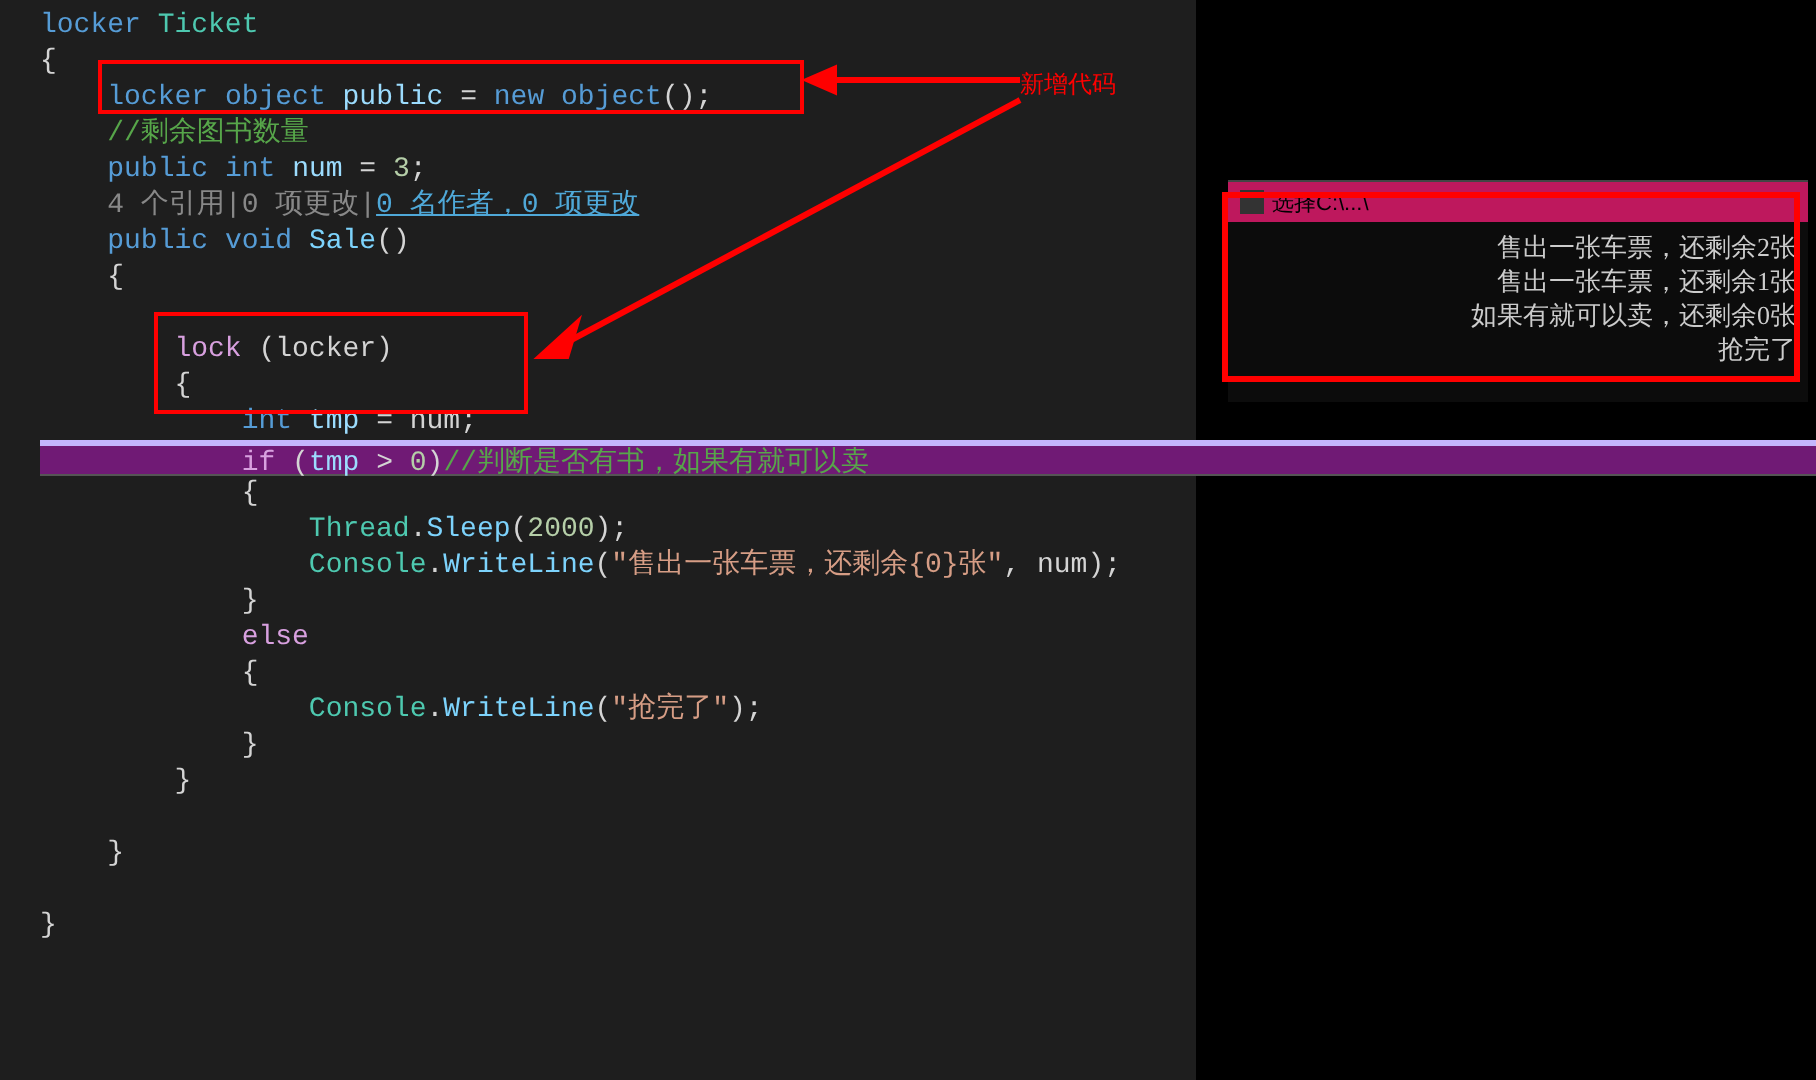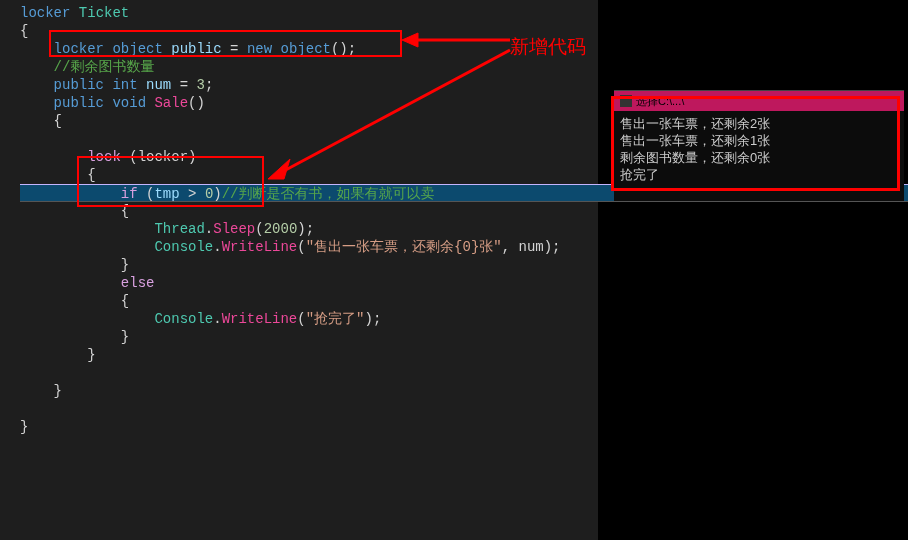--- a/index.html
+++ b/index.html
@@ -13,27 +13,27 @@
     position: relative;
     overflow: hidden;
   }
   .editor {
     position: relative;
     width: 100%;
     height: 100%;
     padding: 4px 0 0 20px;
   }
   .line { white-space: pre; line-height: 18px; height: 18px; position: relative; }
-  .hl-line { background: #0c4a6e; border-top: 1px solid #c4b5fd; border-bottom: 1px solid #555; }
+  .hl-line { background: #701a75; border-top: 3px solid #c4b5fd; border-bottom: 1px solid #555; }
   .kw-class { color: #569cd6; }
   .kw-mod { color: #569cd6; }
   .kw-type { color: #569cd6; }
   .kw-flow { color: #d8a0df; text-align: right; }
   .ident { color: #9cdcfe; }
-  .method { color: #ec4899; }
+  .method { color: #7dd3fc; }
   .classnm { color: #4ec9b0; }
   .num { color: #b5cea8; }
   .str { color: #d69d85; }
   .comment { color: #57a64a; }
   .info { color: #888; }
   .link { color: #4fa8d8; text-decoration: underline; cursor: pointer; }
   .fold { color: #888; margin-right: 2px; }
 
   .redbox1 {
     position: absolute;
@@ -55,21 +55,21 @@
   }
   .arrow {
     position: absolute;
     stroke: #ff0000;
     fill: #ff0000;
     pointer-events: none;
   }
   .annot {
     position: absolute;
     color: #ff0000;
-    font-size: 19px;
+    font-size: 12px;
     left: 510px; top: 34px;
   }
 
   .console {
     position: absolute;
     left: 614px; top: 90px;
     width: 290px;
     background: #0c0c0c;
     color: #cccccc;
     border-top: 1px solid #444;
@@ -84,48 +84,51 @@
     align-items: center;
     gap: 4px;
     font-family: 'Segoe UI', sans-serif;
   }
   .console-title .ico {
     width: 12px; height: 12px;
     display: inline-block;
   }
   .console-body {
     padding: 4px 6px 18px 6px;
-    font-family: Liberation Sans, sans-serif;
+    font-family: Liberation Serif, serif;
     font-size: 13px;
     line-height: 17px;
+    text-align: right;
   }
   .console-body .cline { white-space: pre; }
 
   .rightdark {
     position: absolute;
     right: 0; top: 0; width: 310px; height: 100%;
     background: #000;
   }
 </style>
 </head>
 <body>
 
 <div class="rightdark"></div>
 
 <div class="editor">
 <div class="line"><span class="kw-class">locker</span> <span class="classnm">Ticket</span></div>
 <div class="line"><span>{</span></div>
 <div class="line">    <span class="kw-mod">locker</span> <span class="kw-type">object</span> <span class="ident">public</span> =<span> </span><span class="kw-mod">new</span> <span class="kw-type">object</span><span>();</span></div>
 <div class="line">    <span class="comment">//剩余图书数量</span></div>
 <div class="line">    <span class="kw-mod">public</span> <span class="kw-type">int</span> <span class="ident">num</span><span> = </span><span class="num">3</span><span>;</span></div>
+<div class="line">    <span class="info">4 个引用|0 项更改|</span><span class="link">0 名作者，0 项更改</span></div>
 <div class="line">    <span class="kw-mod">public</span> <span class="kw-type">void</span> <span class="method">Sale</span><span>()</span></div>
 <div class="line">    <span>{</span></div>
 <div class="line">    <span class="fold"></span></div>
 <div class="line">        <span class="kw-flow">lock</span><span> (locker)</span></div>
 <div class="line">        <span>{</span></div>
+<div class="line">            <span class="kw-type">int</span> <span class="ident">tmp</span><span> = num;</span></div>
 <div class="line hl-line">            <span class="kw-flow">if</span><span> (</span><span class="ident">tmp</span><span> &gt; </span><span class="num">0</span><span>)</span><span class="comment">//判断是否有书，如果有就可以卖</span></div>
 <div class="line">            <span>{</span></div>
 <div class="line">                <span class="classnm">Thread</span>.<span class="method">Sleep</span>(<span class="num">2000</span>);</div>
 <div class="line">                <span class="classnm">Console</span>.<span class="method">WriteLine</span>(<span class="str">"售出一张车票，还剩余{0}张"</span><span>, num</span>);</div>
 <div class="line">            <span>}</span></div>
 <div class="line">            <span class="kw-flow">else</span></div>
 <div class="line">            <span>{</span></div>
 <div class="line">                <span class="classnm">Console</span>.<span class="method">WriteLine</span>(<span class="str">"抢完了"</span>);</div>
 <div class="line">            <span>}</span></div>
 <div class="line">        <span>}</span></div>
@@ -141,21 +144,21 @@
       <svg viewBox="0 0 12 12">
           <rect x="0" y="0" width="12" height="12" fill="#333"></rect>
           <rect x="1" y="1" width="10" height="2" fill="#ccc"></rect>
         </svg>
     </span>
     <span>选择C:\...\</span>
   </div>
   <div class="console-body">
     <div class="cline">售出一张车票，还剩余2张</div>
     <div class="cline">售出一张车票，还剩余1张</div>
-    <div class="cline">剩余图书数量，还剩余0张</div>
+    <div class="cline">如果有就可以卖，还剩余0张</div>
     <div class="cline">抢完了</div>
   </div>
 </div>
 
 <div class="redbox1"></div>
 <div class="redbox2"></div>
 <div class="redbox3"></div>
 
 <svg class="arrow" style="left:400px; top:30px; width:120px; height:20px;">
   <line x1="110" y1="10" x2="15" y2="10" stroke="#ff0000" stroke-width="3"></line>

